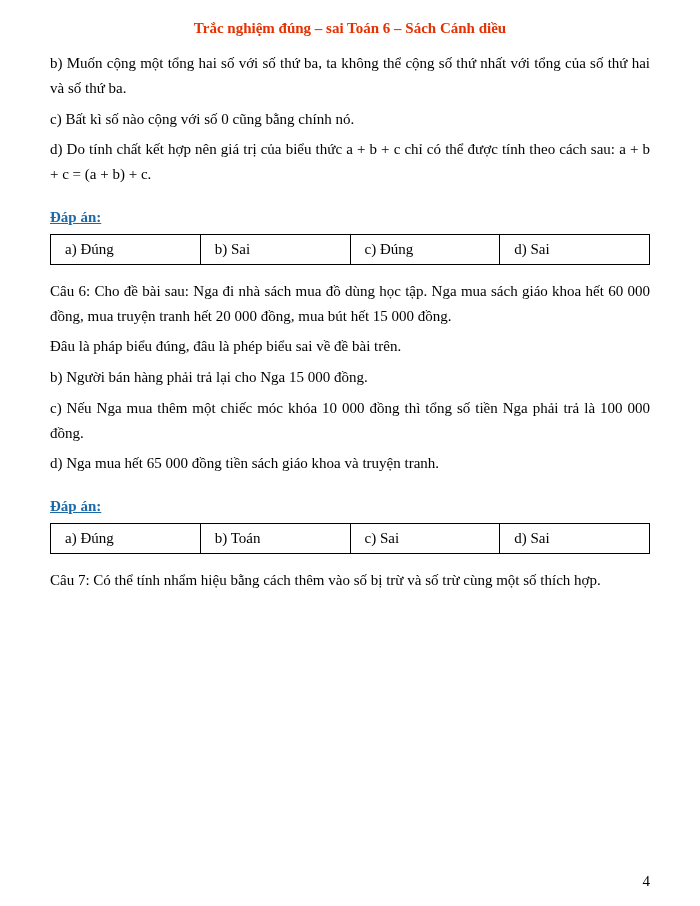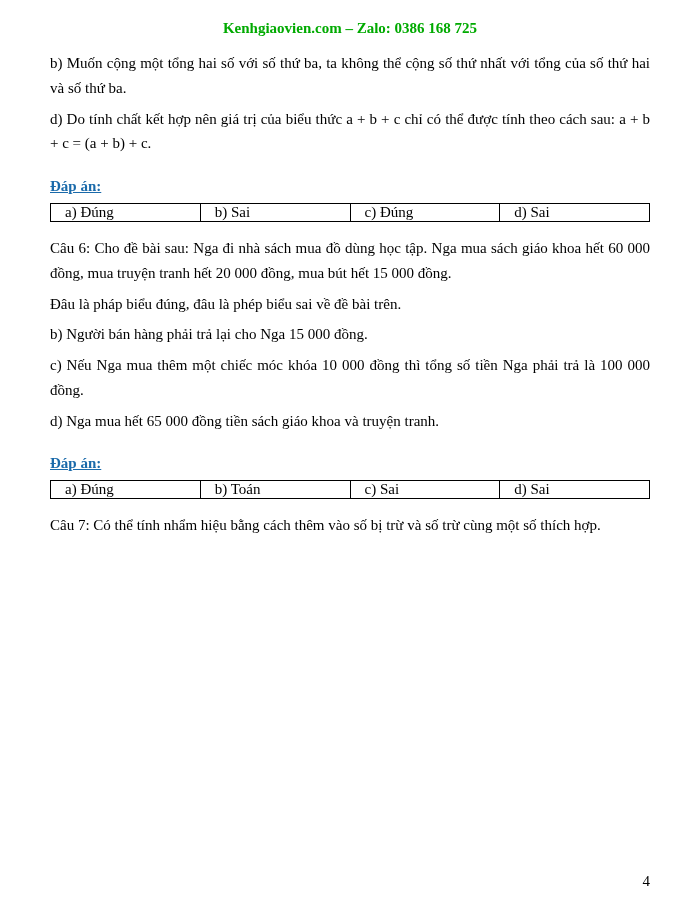--- a/index.html
+++ b/index.html
@@ -59,21 +59,21 @@
     }
 
     .answer-table {
       width: 100%;
       border-collapse: collapse;
       margin-bottom: 14px;
     }
 
     .answer-table td {
       border: 1px solid #000;
-      padding: 0 14px;
+      padding: 6px 14px;
       font-size: 15px;
       width: 25%;
     }
 
     .bold-label {
       font-weight: normal;
     }
 
     .section-title {
       font-size: 15px;
@@ -88,27 +88,30 @@
       right: 50px;
       font-size: 15px;
     }
   </style>
 </head>
 <body>
 
 <div class="page">
 
   <div class="header">
-    <div class="header-line2">Kenhgiaovien.com – Zalo: 0386 168 725</div>
+    <div class="header-line1">Trắc nghiệm đúng – sai Toán 6 – Sách Cánh diều</div>
   </div>
 
   <p class="content-text">
     <span>b) Muốn cộng một tổng hai số với số thứ ba, ta không thể cộng số thứ nhất với tổng của số thứ hai và số thứ ba.</span>
   </p>
 
+  <p class="content-text">
+    <span>c) Bất kì số nào cộng với số 0 cũng bằng chính nó.</span>
+  </p>
 
   <p class="content-text">
     <span>d) Do tính chất kết hợp nên giá trị của biểu thức a + b + c chỉ có thể được tính theo cách sau: a + b + c = (a + b) + c.</span>
   </p>
 
   <div class="answer-label">Đáp án:</div>
 
   <table class="answer-table">
     <tbody>
         <tr>

